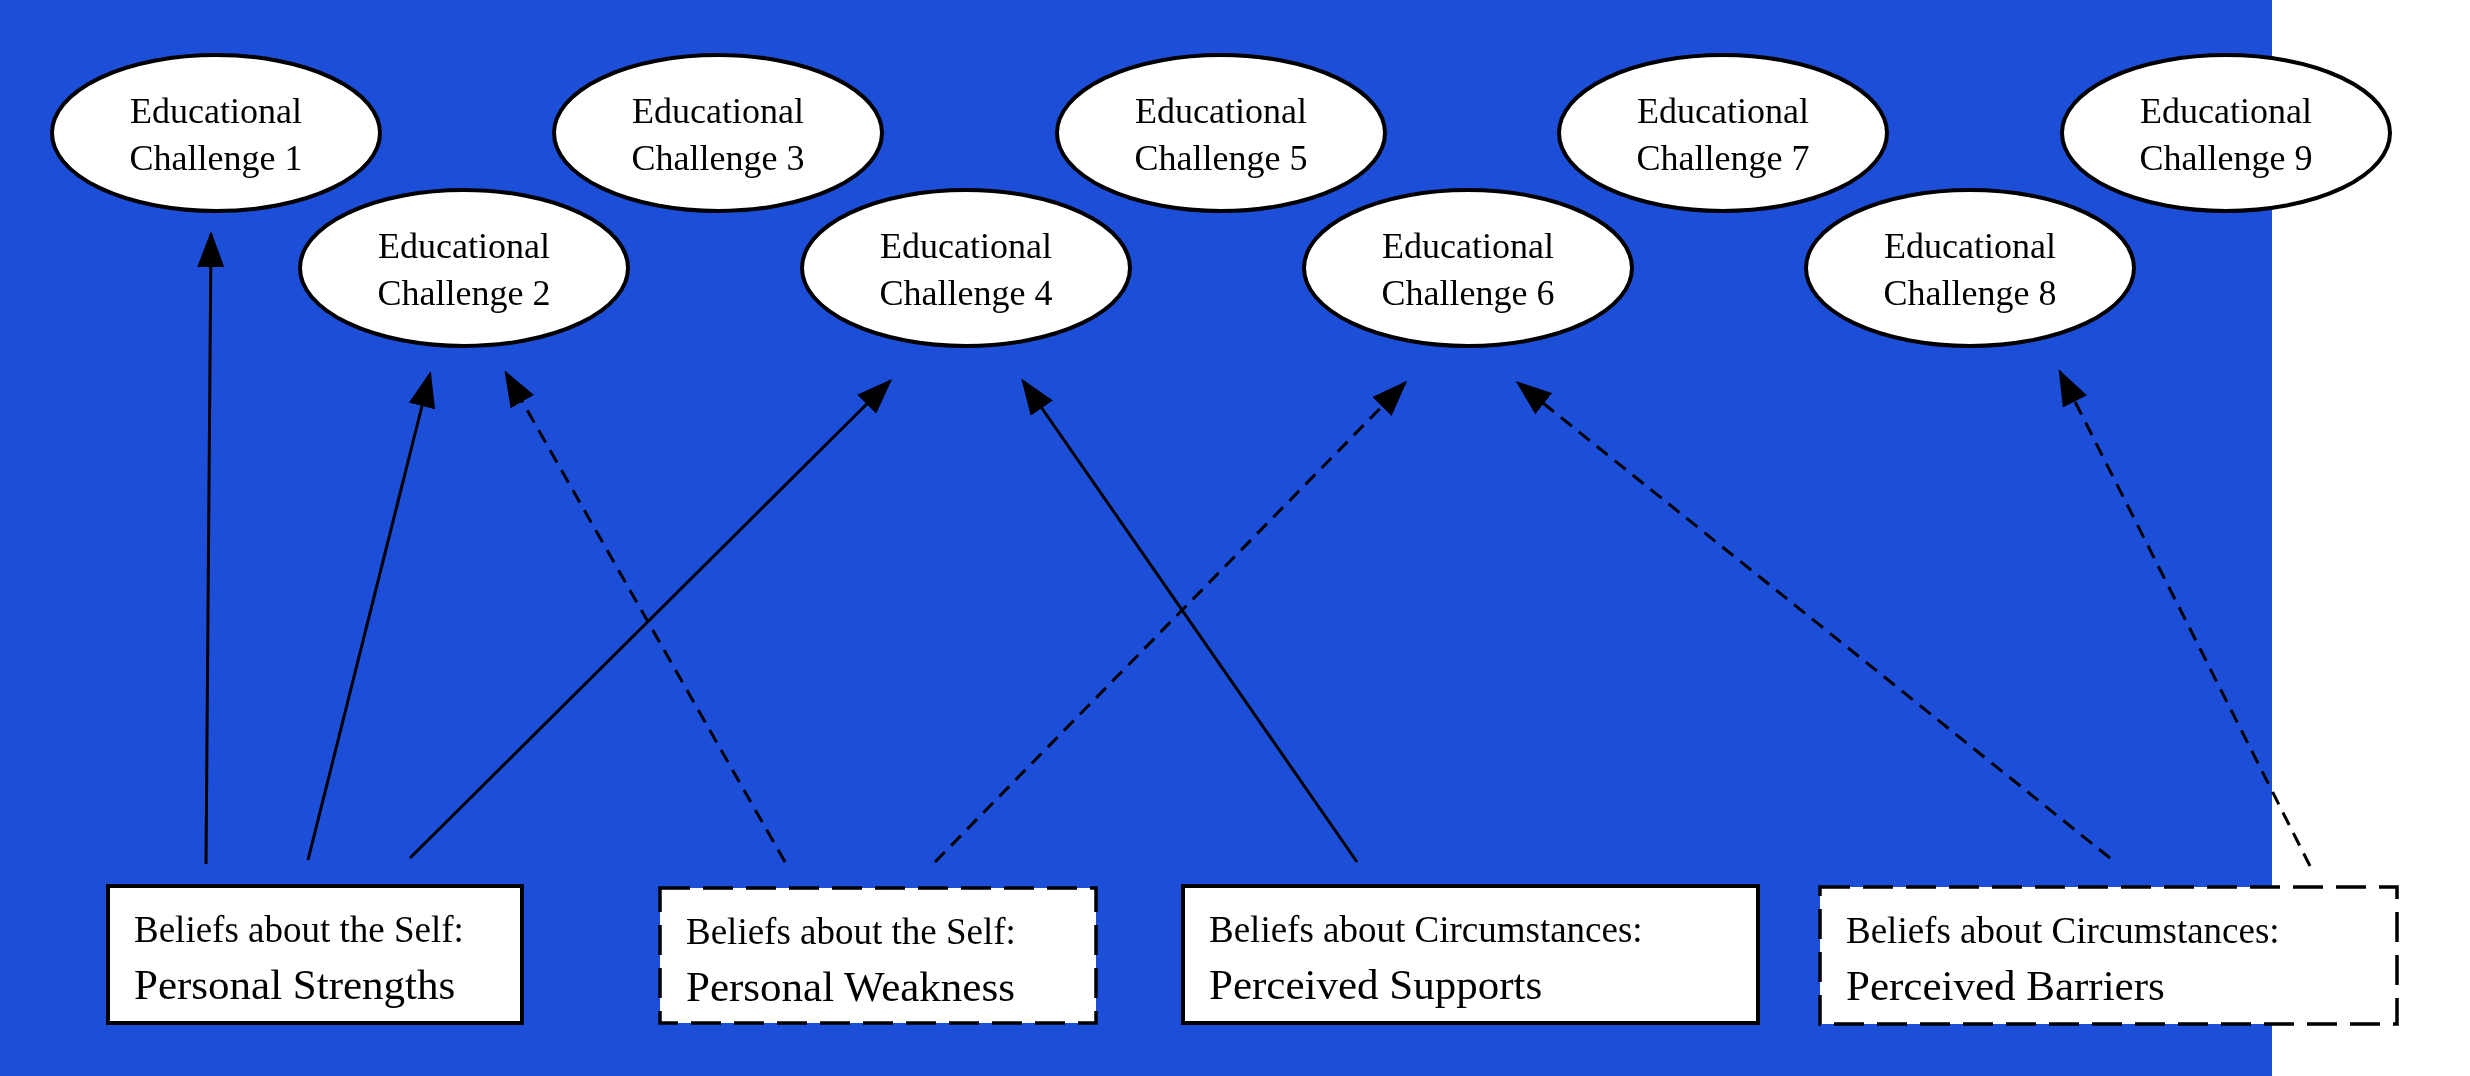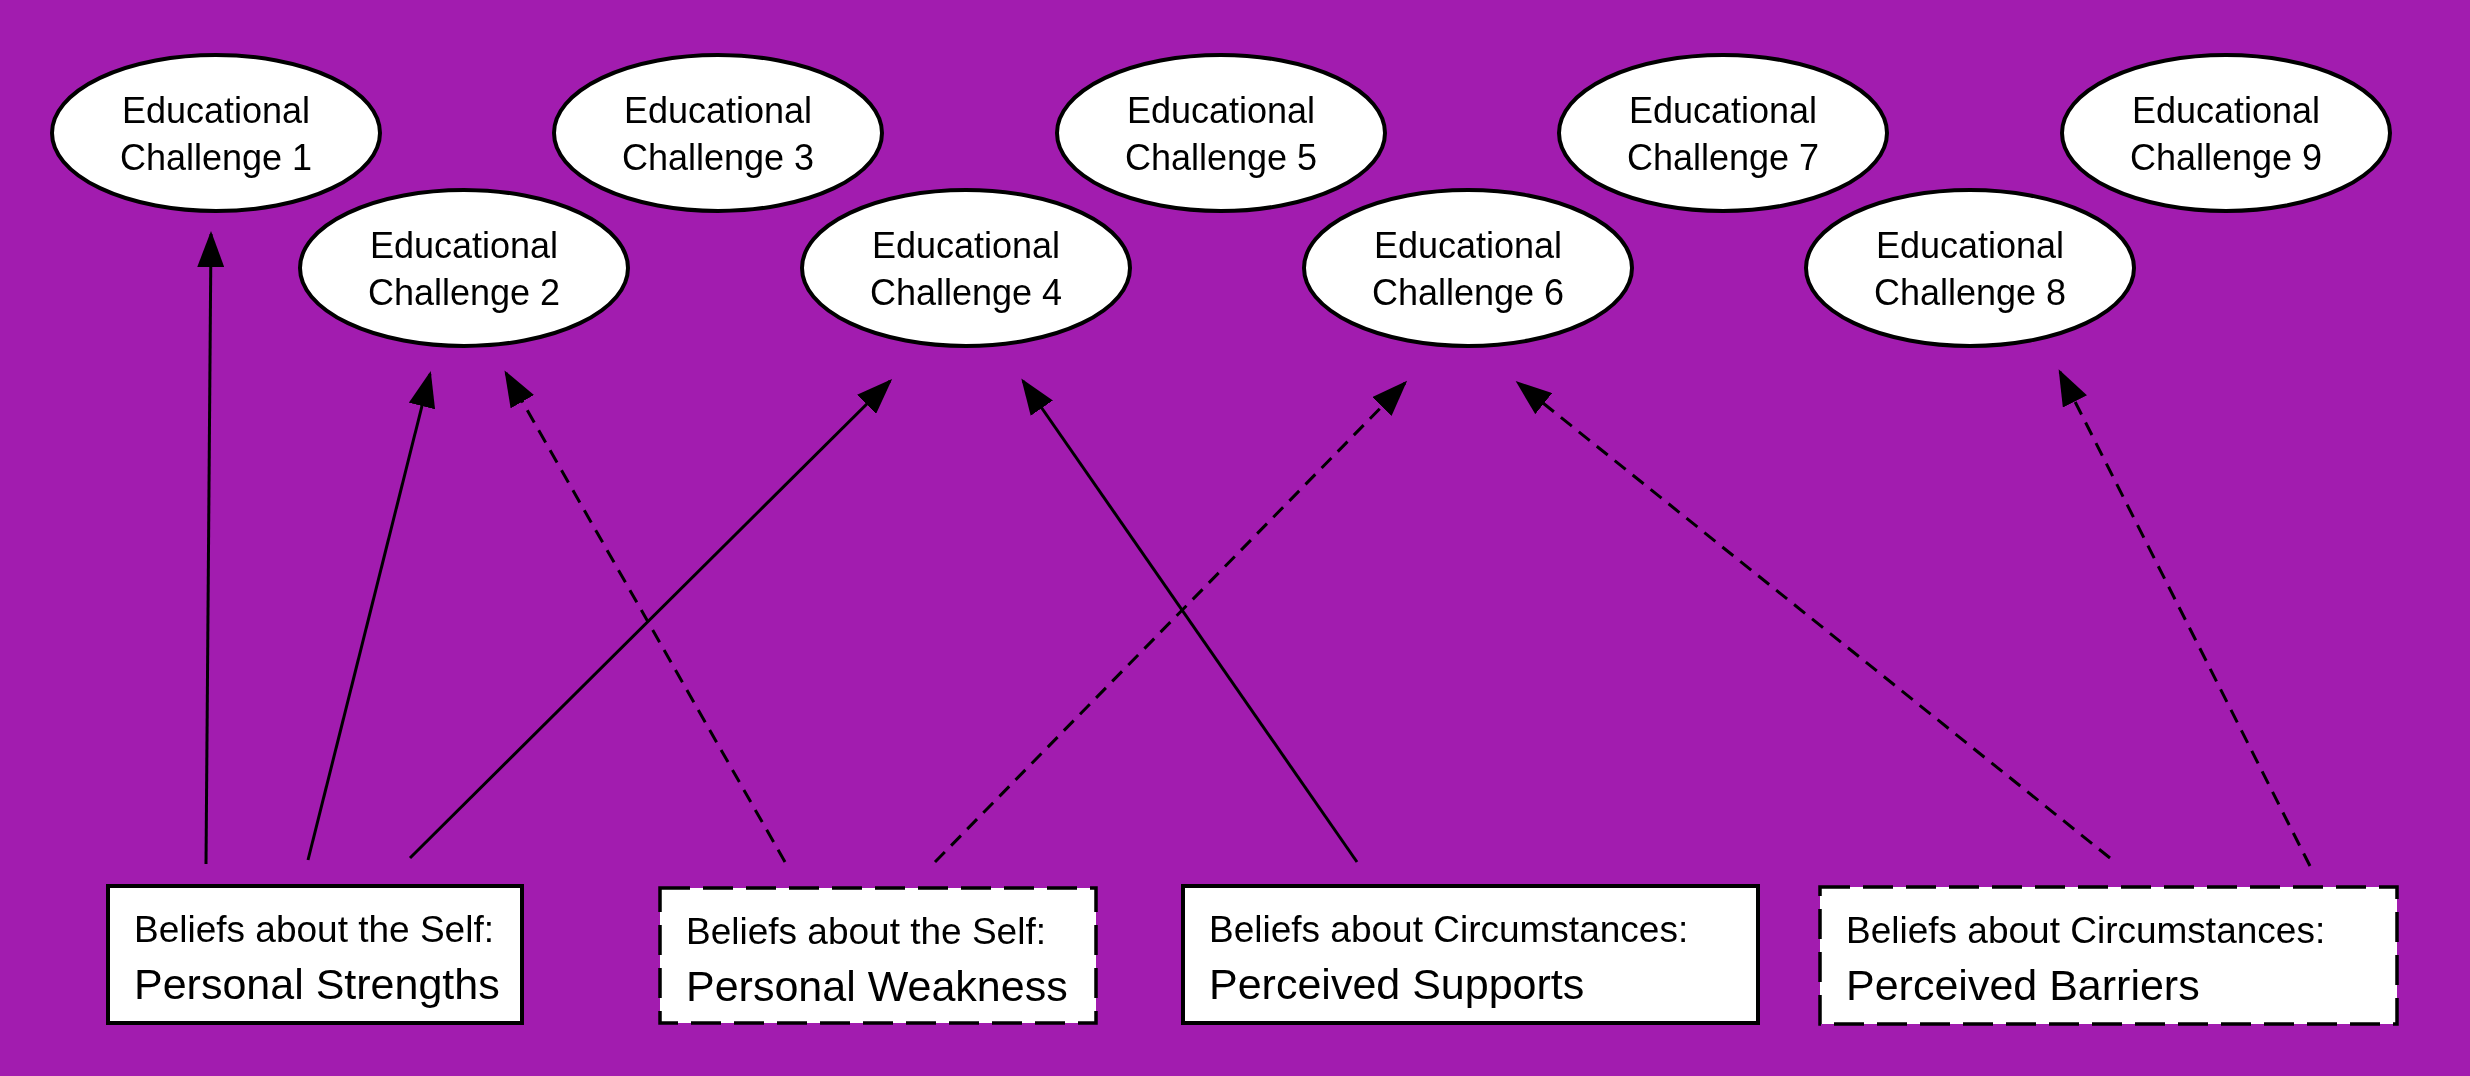--- a/index.html
+++ b/index.html
@@ -1,21 +1,21 @@
 <!DOCTYPE html>
 <html><head>
 <meta charset="utf-8">
 <style>
   html, body { margin: 0; padding: 0; background: #ffffff; }
   .figure {
     position: relative;
-    width: 2470px;
+    width: 2272px;
     height: 1076px;
-    background: #a21caf;
-    font-family: Liberation Sans, sans-serif;
+    background: #1d4ed8;
+    font-family: Liberation Serif, serif;
   }
   svg { display: block; }
   text { fill: #000000; }
   .ellipse-label { font-size: 36px; }
   .box-line1 { font-size: 37px; }
   .box-line2 { font-size: 43px; }
 </style>
 </head>
 <body>
 

